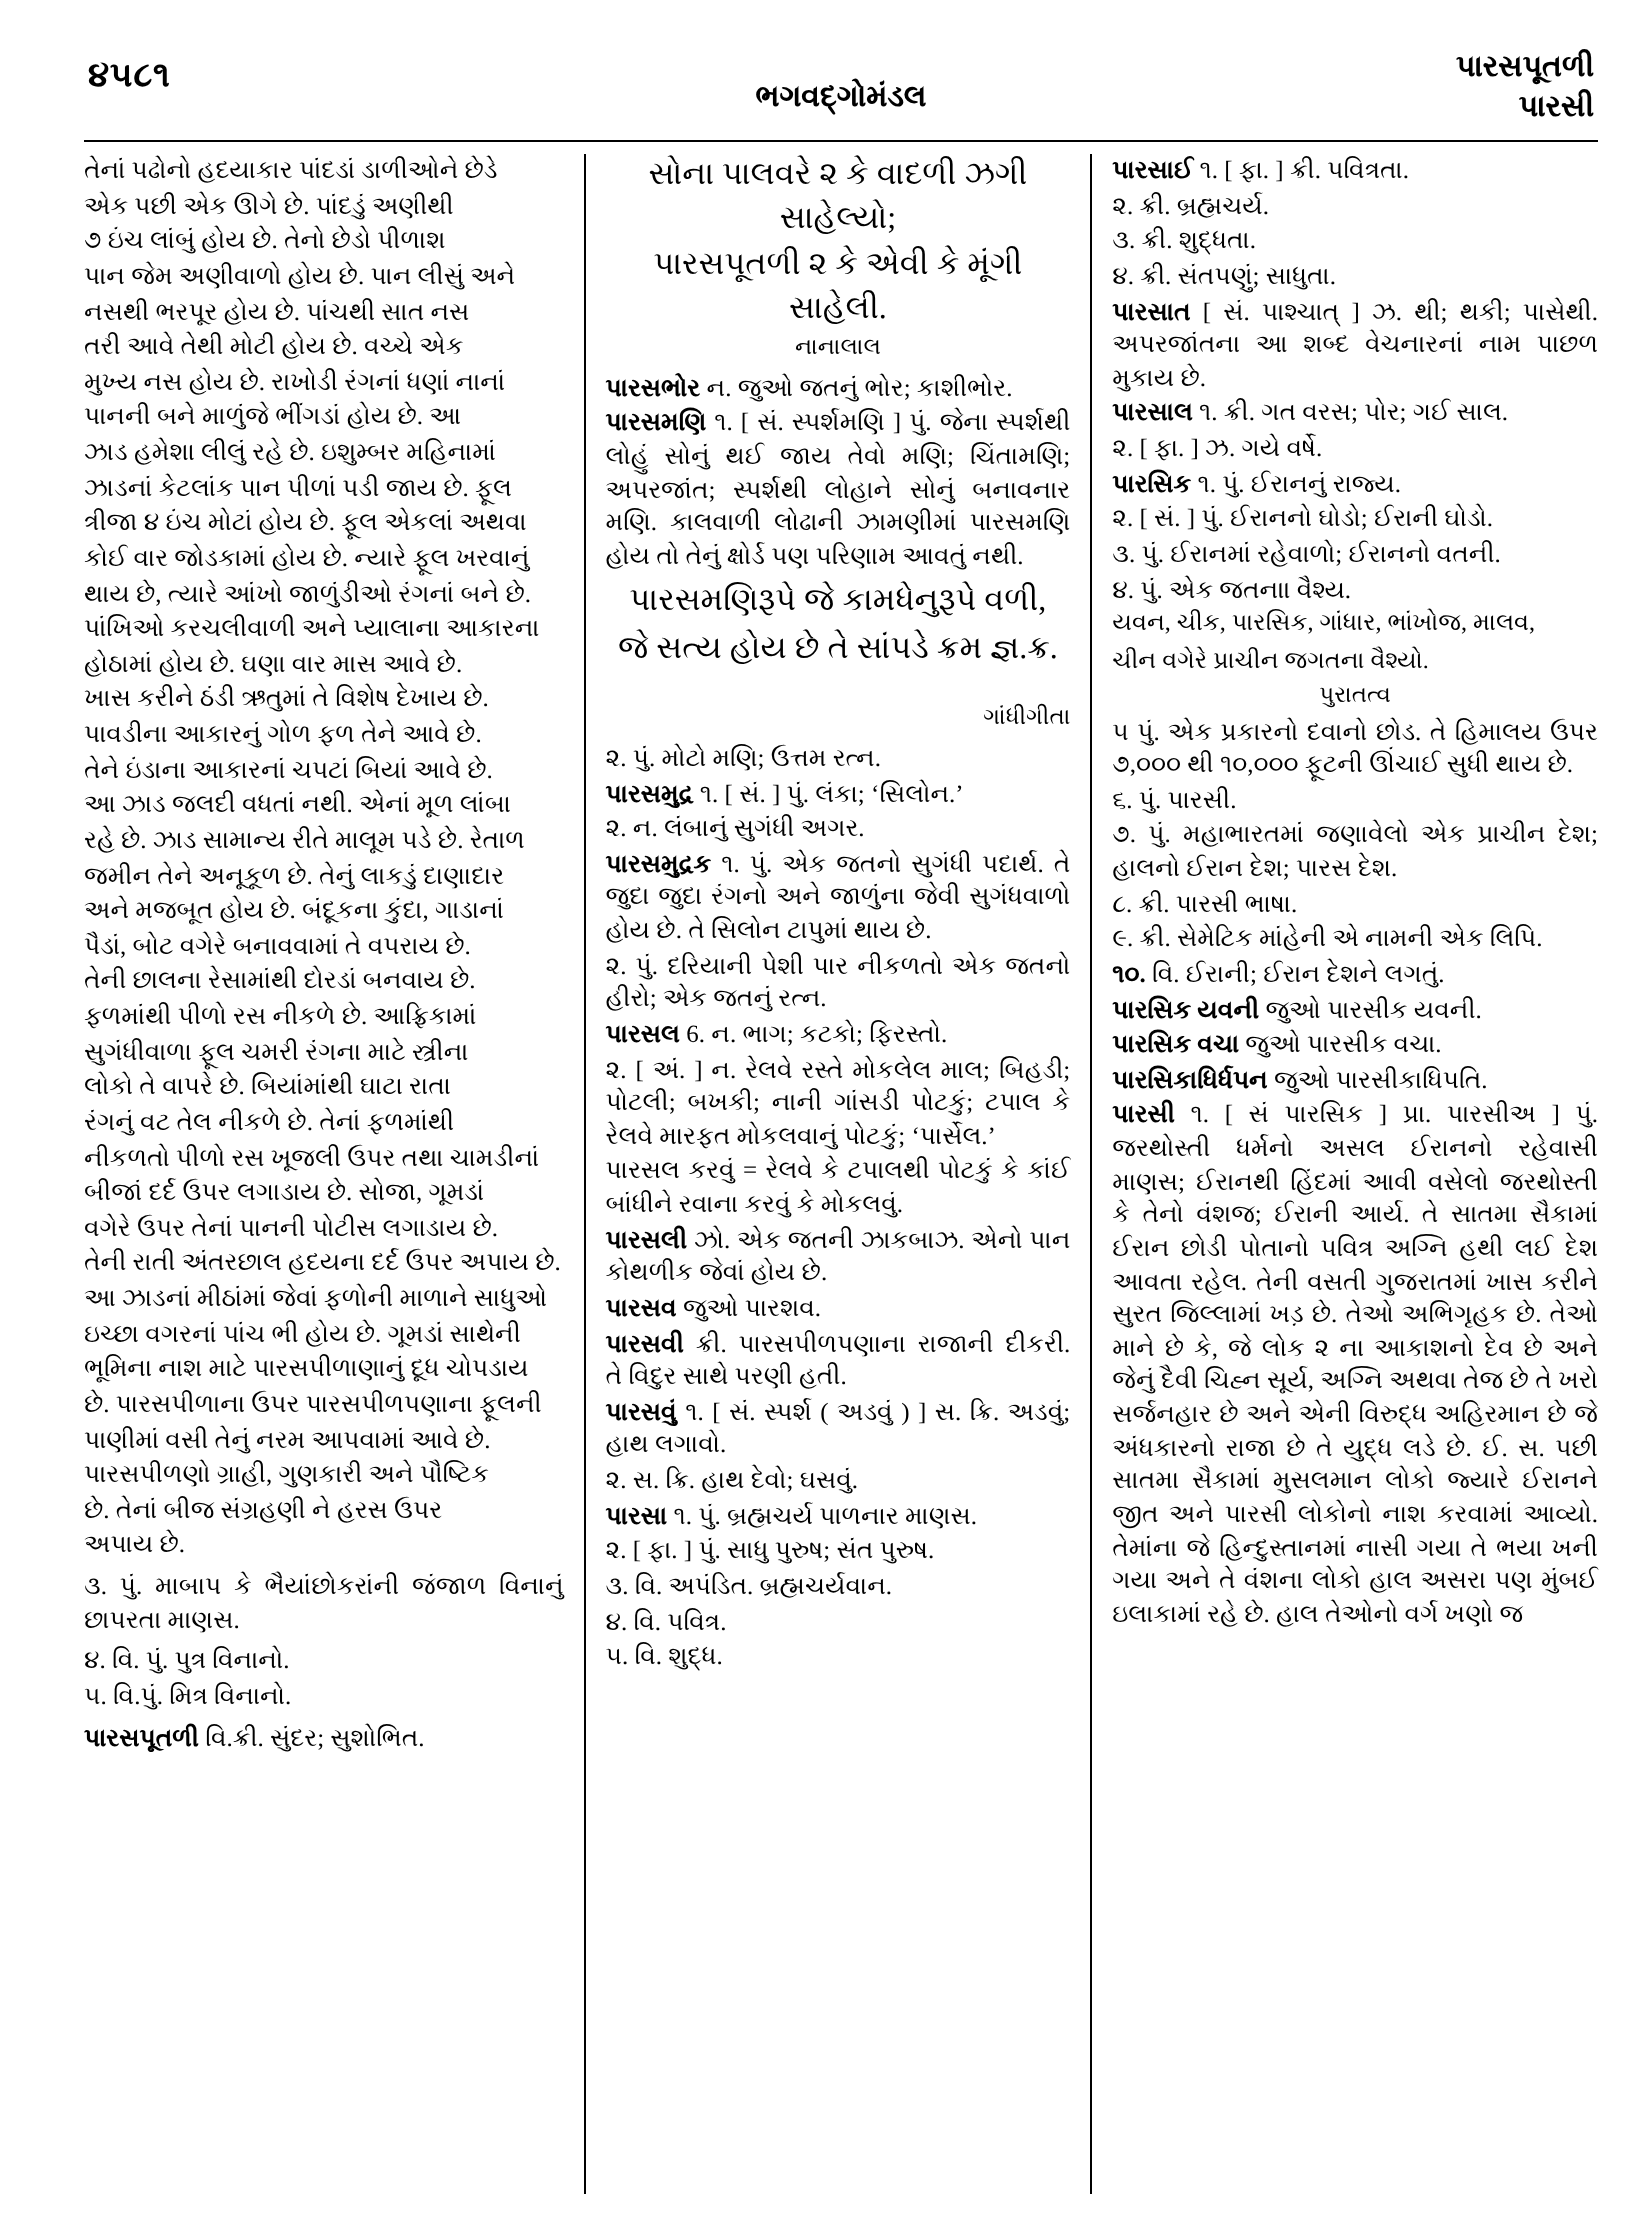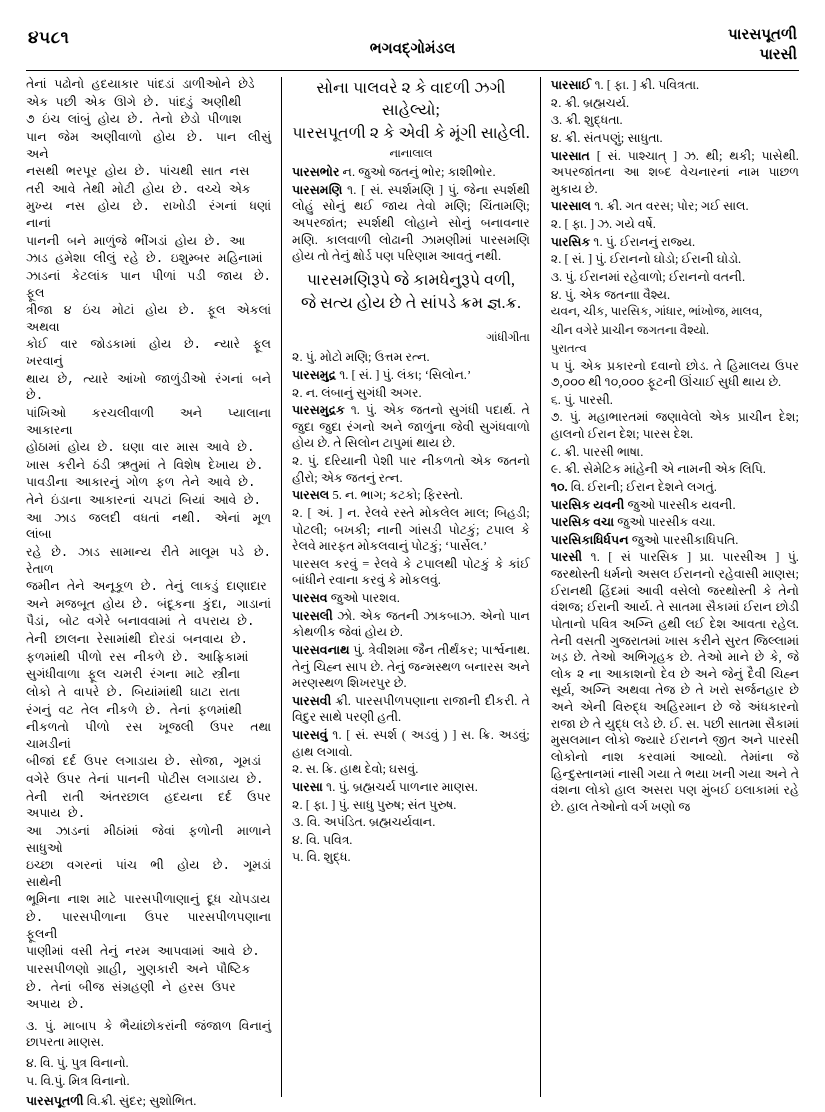--- a/index.html
+++ b/index.html
@@ -12,21 +12,21 @@
     height: 1112px;
     font-family: "Liberation Serif", serif;
     color: #000000;
     overflow: hidden;
   }
   .page {
     position: relative;
     width: 825px;
     height: 1112px;
     box-sizing: border-box;
-    padding: 24px 26px 10px 26px;
+    padding: 24px 26px 10px 42px;
   }
   
   .header {
     position: relative;
     height: 44px;
   }
   .folio {
     position: absolute;
     left: 2px;
     top: 4px;
@@ -79,21 +79,20 @@
     padding: 0 10px;
     border-left: 1.2px solid #000;
     border-right: 1.2px solid #000;
   }
   .col.c3 { width: 33.4%; padding-left: 10px; }
 
   .para {
     margin: 0 0 1px 0;
     text-align: justify;
     text-justify: inter-word;
-    font-family: Liberation Mono, monospace;
   }
   .entry {
     margin: 0 0 1px 0;
     text-align: justify;
   }
   .entry .hw {
     font-weight: bold;
   }
   .quote {
     margin: 0 0 3px 0;
@@ -111,21 +110,21 @@
     margin: 16px 0 4px 0;
     text-align: right;
     font-size: 11.5px;
   }
   .attrib-c {
     margin: 0 0 3px 0;
     text-align: center;
     font-size: 11.5px;
   }
   .sideref {
-    text-align: left;
+    text-align: center;
     font-size: 11.5px;
     margin: 0 0 1px 0;
   }
   .tiny-gap { height: 3px; }
 </style>
 </head>
 <body>
 
 <div class="page">
 
@@ -221,35 +220,31 @@
         <span>૧. [ સં. ] પું. લંકા; ‘સિલોન.’</span>
       </p>
       <p class="entry">૨. ન. લંબાનું સુગંધી અગર.</p>
       <p class="entry">
         <span class="hw">પારસમુદ્રક</span>
         <span>૧. પું. એક જતનો સુગંધી પદાર્થ. તે જુદા જુદા રંગનો અને જાળુંના જેવી સુગંધવાળો હોય છે. તે સિલોન ટાપુમાં થાય છે.</span>
       </p>
       <p class="entry">૨. પું. દરિયાની પેશી પાર નીકળતો એક જતનો હીરો; એક જતનું રત્ન.</p>
       <p class="entry">
         <span class="hw">પારસલ</span>
-        <span>5. ન. ભાગ; કટકો; ફિરસ્તો.</span>
+        <span>6. ન. ભાગ; કટકો; ફિરસ્તો.</span>
       </p>
       <p class="entry">૨. [ અં. ] ન. રેલવે રસ્તે મોકલેલ માલ; બિહડી; પોટલી; બખકી; નાની ગાંસડી પોટકું; ટપાલ કે રેલવે મારફત મોકલવાનું પોટકું; ‘પાર્સેલ.’</p>
       <p class="entry">પારસલ કરવું = રેલવે કે ટપાલથી પોટકું કે કાંઈ બાંધીને રવાના કરવું કે મોકલવું.</p>
       <p class="entry">
+        <span class="hw">પારસલી</span>
+        <span>ઝો. એક જતની ઝાકબાઝ. એનો પાન કોથળીક જેવાં હોય છે.</span>
+      </p>
+      <p class="entry">
         <span class="hw">પારસવ</span>
         <span>જુઓ પારશવ.</span>
-      </p>
-      <p class="entry">
-        <span class="hw">પારસલી</span>
-        <span>ઝો. એક જતની ઝાકબાઝ. એનો પાન કોથળીક જેવાં હોય છે.</span>
-      </p>
-      <p class="entry">
-        <span class="hw">પારસવનાથ</span>
-        <span>પું. ત્રેવીશમા જૈન તીર્થંકર; પાર્શ્વનાથ. તેનું ચિહ્ન સાપ છે. તેનું જન્મસ્થળ બનારસ અને મરણસ્થળ શિખરપુર છે.</span>
       </p>
       <p class="entry">
         <span class="hw">પારસવી</span>
         <span>ક્રી. પારસપીળપણાના રાજાની દીકરી. તે વિદુર સાથે પરણી હતી.</span>
       </p>
       <p class="entry">
         <span class="hw">પારસવું</span>
         <span>૧. [ સં. સ્પર્શ     ( અડવું ) ] સ. ક્રિ. અડવું; હાથ લગાવો.</span>
       </p>
       <p class="entry">૨. સ. ક્રિ. હાથ દેવો; ઘસવું.</p>

